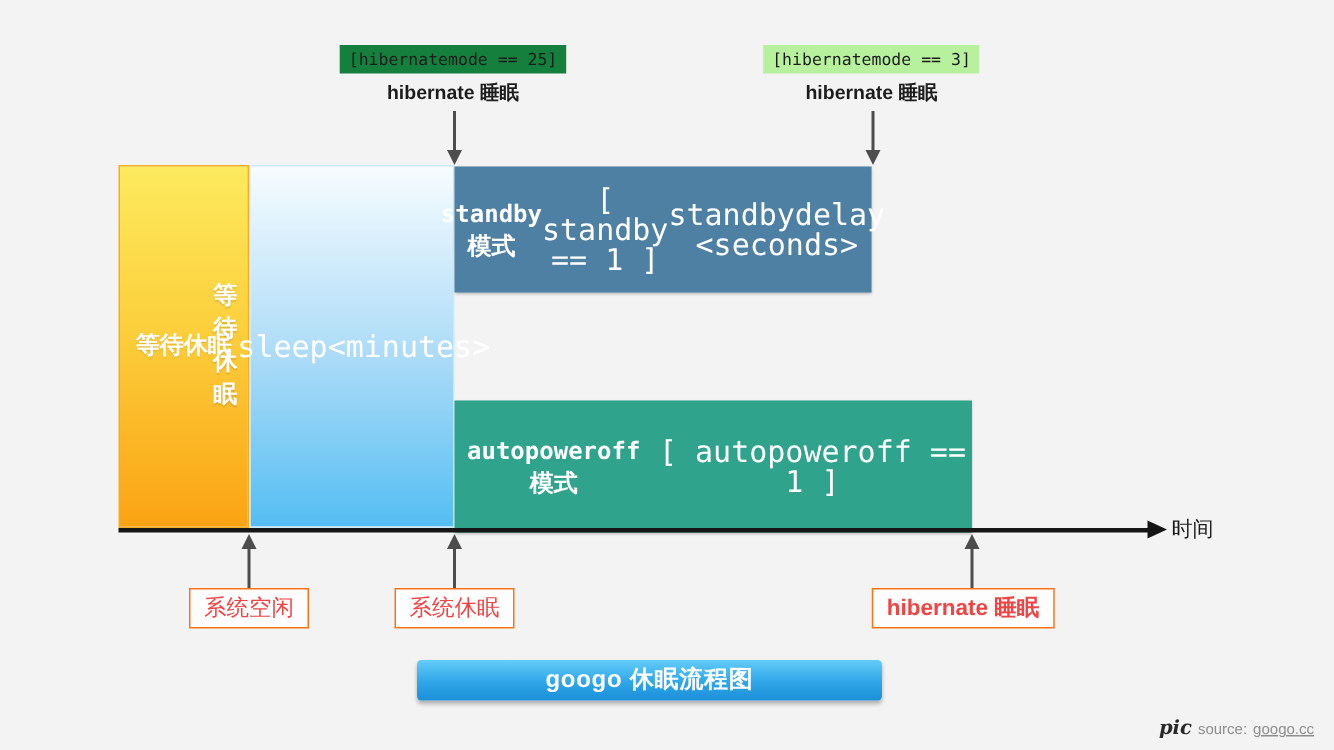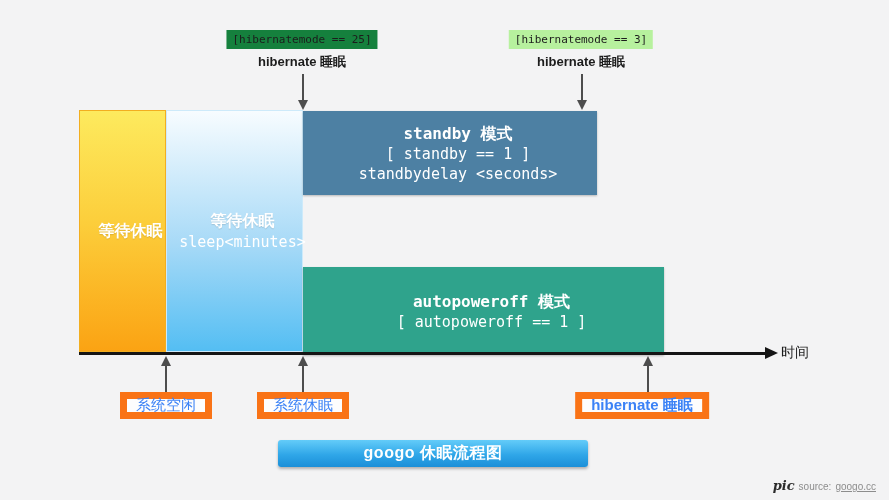--- a/index.html
+++ b/index.html
@@ -23,59 +23,59 @@
   }
   
   .v-line{position:absolute;width:2px;background:#4d4d4d;}
   .head-down{position:absolute;width:0;height:0;
     border-left:5px solid transparent;border-right:5px solid transparent;
     border-top:10px solid #4d4d4d;}
   .head-up{position:absolute;width:0;height:0;
     border-left:5px solid transparent;border-right:5px solid transparent;
     border-bottom:10px solid #4d4d4d;}
   
-  .block{position:absolute;display:flex;flex-direction:column;
-    align-items:center;justify-content:center;color:#fff;text-align:center;padding-left:16px;}
+  .block{position:absolute;display:flex;flex-direction:row;
+    align-items:center;justify-content:center;color:#fff;text-align:center;}
   .block-active{
     left:79px;top:110px;width:87px;height:242px;
     background:linear-gradient(to bottom,#fdea5e 0%,#fccf3c 45%,#fba313 100%);
     border:1px solid #f2ae20;box-sizing:border-box;
   }
   .block-waiting{
     left:166px;top:110px;width:137px;height:242px;
     background:linear-gradient(to bottom,#f7fcff 0%,#a8daf7 55%,#54bef3 100%);
     border:1px solid #cdeafa;box-sizing:border-box;
   }
   .block-standby{
     left:303px;top:111px;width:278px;height:84px;
     background:#4d80a3;box-shadow:0 1px 2px rgba(0,0,0,.25);
   }
   .block-autopoweroff{
     left:303px;top:267px;width:345px;height:88px;
     background:#2fa38c;box-shadow:0 1px 2px rgba(0,0,0,.25);
   }
   .blk-title{font-size:16px;font-weight:bold;line-height:21px;
     font-family:"DejaVu Sans Mono","Liberation Sans",monospace;}
-  .blk-code{font-size:15px;line-height:20px;
+  .blk-code{font-size:20px;line-height:20px;
     font-family:"DejaVu Sans Mono",monospace;}
   .blk-cn{font-size:16px;font-weight:bold;line-height:22px;
     text-shadow:0 1px 1px rgba(0,0,0,.12);}
   
   .axis-line{left:79px;top:352px;width:688px;height:3px;background:#151515;}
   .axis-head{left:765px;top:347px;width:0;height:0;
     border-top:6px solid transparent;border-bottom:6px solid transparent;
     border-left:13px solid #151515;}
   .axis-label{left:781px;top:344px;font-size:14px;color:#1c1c1c;font-weight:500;}
   
   .marker-box{
     position:absolute;top:392px;height:27px;box-sizing:border-box;
     transform:translateX(-50%);
-    background:#fdfdfd;border:7px solid #f97316;
+    background:#fdfdfd;border:1px solid #f97316;
     display:flex;align-items:center;justify-content:center;
-    font-size:15px;color:#3b82f6;padding:0 9px;white-space:nowrap;
+    font-size:15px;color:#ef4444;padding:0 9px;white-space:nowrap;
   }
   .marker-bold{font-weight:bold;}
   
   .banner{
     left:278px;top:440px;width:310px;height:27px;border-radius:3px;
     background:linear-gradient(to bottom,#63ccf9 0%,#2fa6e8 55%,#1b8fd8 100%);
     box-shadow:0 2px 3px rgba(0,0,0,.28);
     display:flex;align-items:center;justify-content:center;
     color:#fff;font-size:16px;font-weight:bold;letter-spacing:.5px;
   }

